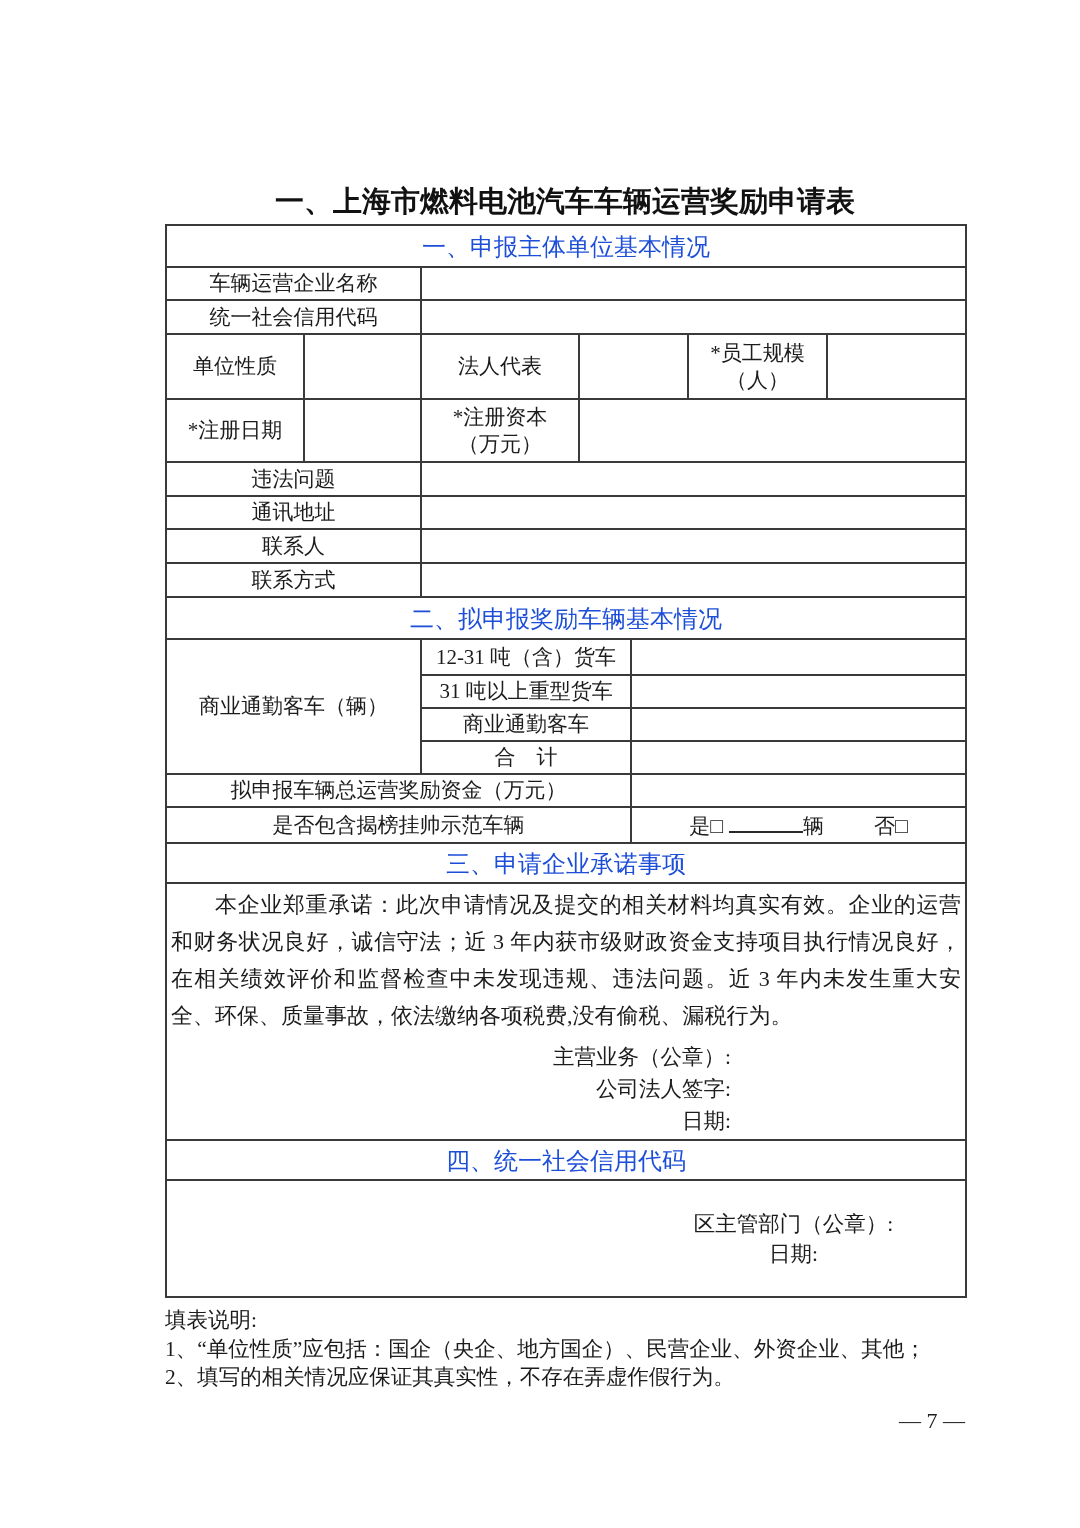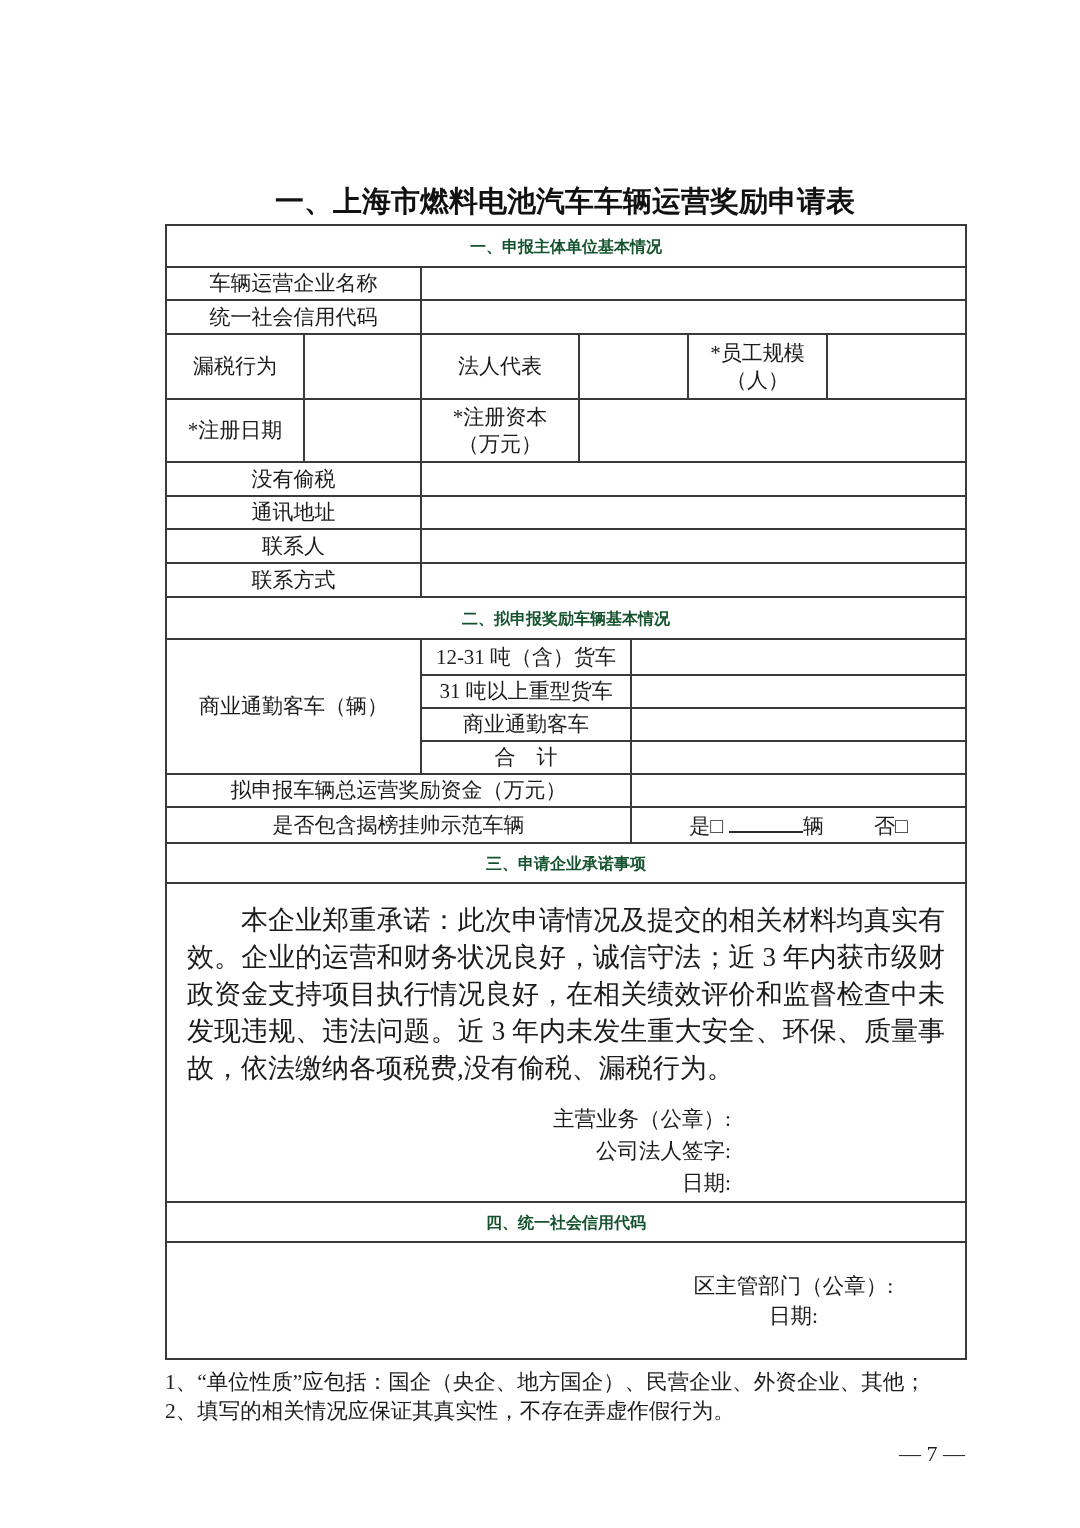--- a/index.html
+++ b/index.html
@@ -41,45 +41,45 @@
     border: 2px solid #3a3a3a;
     font-size: 21px;
     line-height: 27px;
     text-align: center;
     vertical-align: middle;
     padding: 2px 4px;
     overflow: hidden;
   }
   tr.sec-header td {
     font-family: "Liberation Sans", "DejaVu Sans", sans-serif;
-    font-weight: bold;
-    font-size: 16px;
-    color: #14532d;
+    font-weight: normal;
+    font-size: 24px;
+    color: #1d4ed8;
   }
   .pre { white-space: pre-line; }
   .r40 td { height: 36px; }
   .r32 td { height: 28px; }
   .r31 td { height: 27px; }
   .r63 td { height: 59px; }
   .r61 td { height: 57px; }
   .r34 td { height: 30px; }
   .r29 td { height: 25px; }
   .r30 td { height: 26px; }
   .r33 td { height: 29px; }
   .r38 td { height: 34px; }
   td.commitment-cell {
     height: 227px;
     vertical-align: top;
     text-align: left;
     padding: 9px 8px 0 8px;
   }
   .commitment-text {
-    margin: 16px;
+    margin: 0;
     text-indent: 2em;
-    font-size: 27px;
+    font-size: 22px;
     line-height: 37px;
     text-align: justify;
   }
   .sig-block {
     width: 560px;
     margin-top: 7px;
     text-align: right;
     font-size: 21.5px;
     line-height: 32px;
   }
@@ -142,39 +142,39 @@
         <td colspan="2">车辆运营企业名称</td>
         <td colspan="5"></td>
       </tr>
 
       <tr class="r32">
         <td colspan="2">统一社会信用代码</td>
         <td colspan="5"></td>
       </tr>
 
       <tr class="r63">
-        <td>漏税行为</td>
+        <td>单位性质</td>
         <td></td>
         <td>法人代表</td>
         <td colspan="2"></td>
         <td class="pre">*员工规模
 （人）</td>
         <td></td>
       </tr>
 
       <tr class="r61">
         <td>*注册日期</td>
         <td></td>
         <td class="pre">*注册资本
 （万元）</td>
         <td colspan="4"></td>
       </tr>
 
       <tr class="r32">
-        <td colspan="2">没有偷税</td>
+        <td colspan="2">违法问题</td>
         <td colspan="5"></td>
       </tr>
 
       <tr class="r31">
         <td colspan="2">通讯地址</td>
         <td colspan="5"></td>
       </tr>
 
       <tr class="r32">
         <td colspan="2">联系人</td>
@@ -242,20 +242,21 @@
           <div class="review-block">
             <div>区主管部门（公章）:</div>
             <div>日期:</div>
           </div>
         </td>
       </tr>
     </tbody>
       </table>
 
     <div class="notes">
+      <div>填表说明:</div>
       <div>1、“单位性质”应包括：国企（央企、地方国企）、民营企业、外资企业、其他；</div>
       <div>2、填写的相关情况应保证其真实性，不存在弄虚作假行为。</div>
     </div>
 
     <div class="page-number">— 7 —</div>
 
   </div>
 </div>
 
 </body></html>

